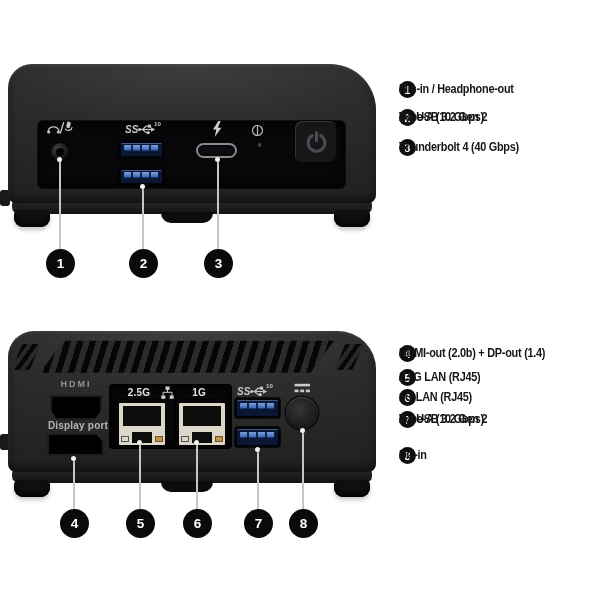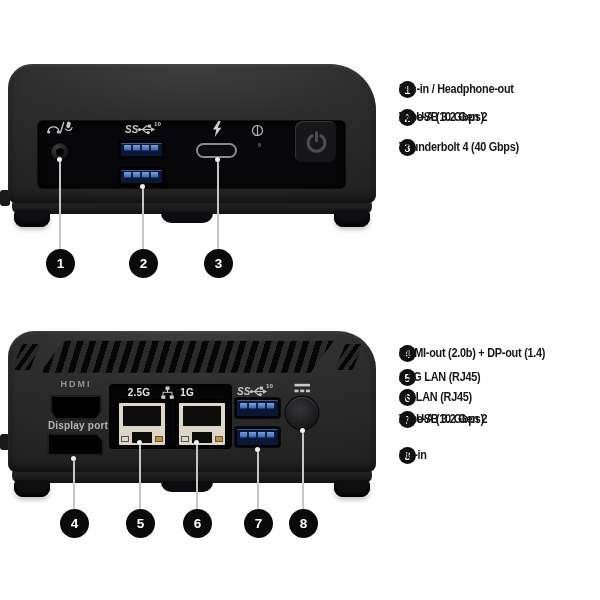--- a/index.html
+++ b/index.html
@@ -229,21 +229,21 @@
   <div class="dp-port" style="left:47px;top:433px;width:57px;height:23px"></div>
 
   <div class="lan-panel" style="left:110px;top:385px;width:121px;height:63px"></div>
   <div class="lan-speed" style="left:116px;top:387px;width:46px">2.5G</div>
   <svg style="left:161px;top:386px" width="13" height="14" viewBox="0 0 13 14">
     <rect x="4.5" y="0.5" width="4" height="3.4" fill="#cfcfcf"></rect>
     <path d="M6.5 3.9 V6.3 M2 9.2 V6.3 H11 V9.2" stroke="#cfcfcf" stroke-width="1" fill="none"></path>
     <rect x="0.3" y="9.4" width="4" height="3.4" fill="#cfcfcf"></rect>
     <rect x="8.7" y="9.4" width="4" height="3.4" fill="#cfcfcf"></rect>
   </svg>
-  <div class="lan-speed" style="left:164px;top:387px;width:46px">1G</div>
+  <div class="lan-speed" style="left:176px;top:387px;width:46px">1G</div>
 
   <div class="rj45" style="left:116px;top:400px;width:46px;height:42px">
     <div class="rj45-inner">
       <div class="rj45-open"></div>
       <div class="rj45-clip"></div>
       <div class="rj45-led-l"></div>
       <div class="rj45-led-r"></div>
     </div>
   </div>
   <div class="rj45" style="left:176px;top:400px;width:46px;height:42px">

